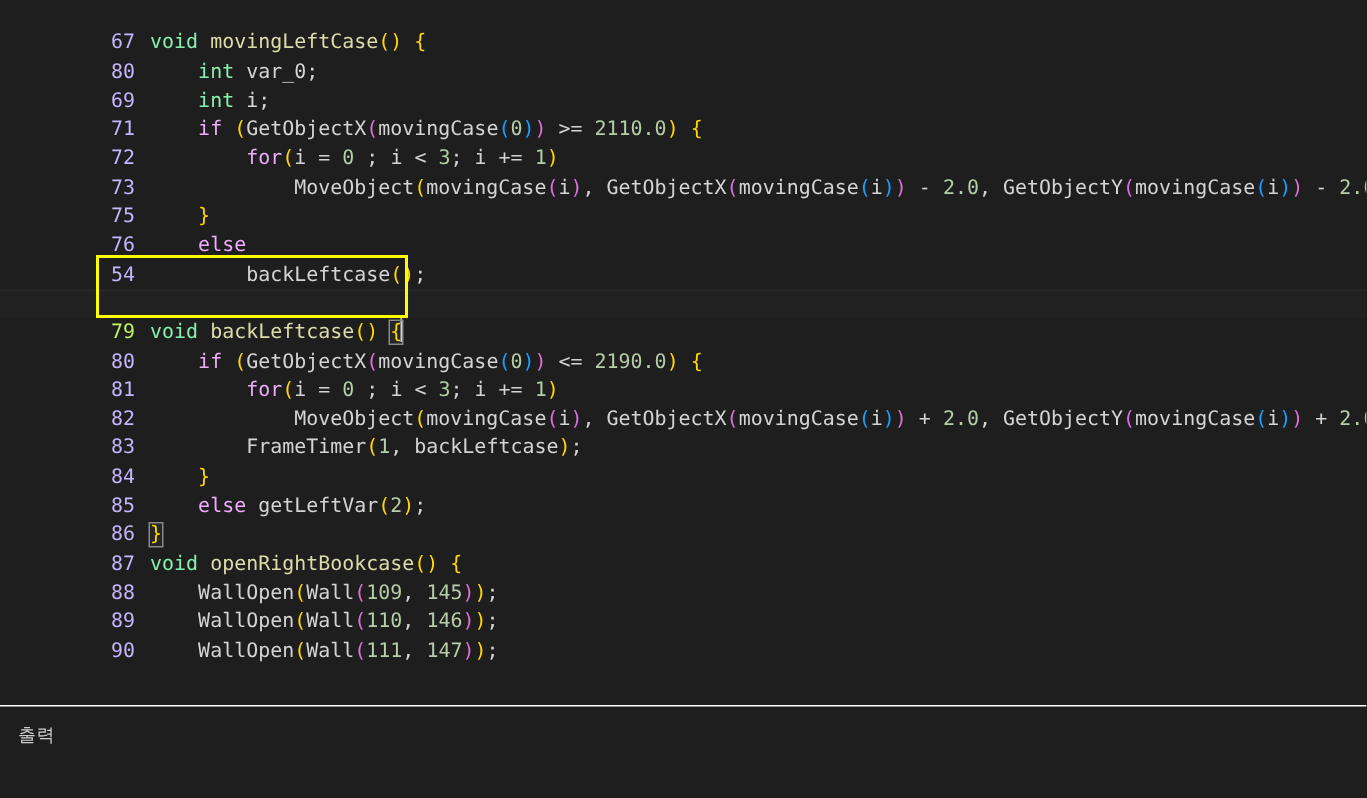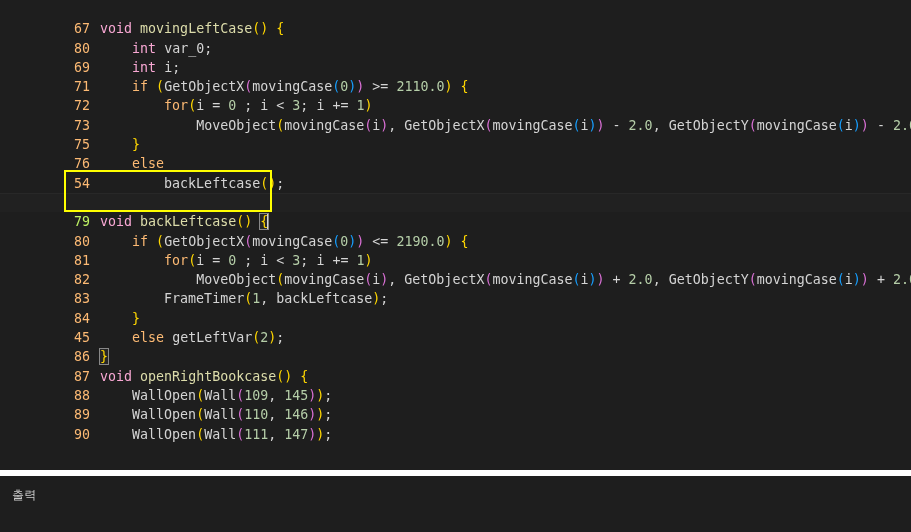--- a/index.html
+++ b/index.html
@@ -48,35 +48,35 @@
     left: 0; right: 0; top: 0;
     border-top: 1px solid #282828;
     pointer-events: none;
   }
 
   .gutter {
     display: inline-block;
     width: 52px;
     padding-right: 10px;
     text-align: right;
-    color: #fdba74;
+    color: #c4b5fd;
     font-size: 13.3px;
     user-select: none;
     vertical-align: top;
   }
   .active .gutter { color: #bef264; }
 
   .content {
     display: inline-block;
     vertical-align: top;
   }
 
   
-  .t-kw      { color: #f9a8d4; margin-top: 32px; }  
-  .t-ctrl    { color: #fdba74; }  
+  .t-kw      { color: #86efac; margin-top: 32px; }  
+  .t-ctrl    { color: #f0abfc; }  
   .t-fn      { color: #dcdcaa; }  
   .t-num     { color: #b5cea8; }  
   .t-plain   { color: #d4d4d4; margin-top: 14px; }
   .t-punct   { color: #d4d4d4; }
   .t-p1      { color: #ffd700; }  
   .t-p2      { color: #da70d6; }  
   .t-p3      { color: #179fff; }  
 
   
   .bracket-match {
@@ -106,21 +106,21 @@
     z-index: 5;
   }
 
   
   #output-panel {
     position: absolute;
     left: 0; top: 470px;
     width: 911px;
     height: 62px;
     background: #1e1e1e;
-    border-top: 6px solid #ffffff;
+    border-top: 1px solid #ffffff;
   }
   #output-title {
     position: absolute;
     left: 12px;
     top: 11px;
     font-family: "DejaVu Sans", "Liberation Sans", sans-serif;
     font-size: 12px;
     color: #cccccc;
     letter-spacing: .3px;
   }
@@ -192,21 +192,21 @@
 
     <div class="code-line">
       <span class="gutter">83</span><span class="content">        <span class="t-plain">FrameTimer</span><span class="t-p1">(</span><span class="t-num">1</span><span class="t-punct">,</span> <span class="t-plain">backLeftcase</span><span class="t-p1">)</span><span class="t-punct">;</span></span>
     </div>
 
     <div class="code-line">
       <span class="gutter">84</span><span class="content">    <span class="t-p1">}</span></span>
     </div>
 
     <div class="code-line">
-      <span class="gutter">45</span><span class="content">    <span class="t-ctrl">else</span> <span class="t-plain">getLeftVar</span><span class="t-p1">(</span><span class="t-num">2</span><span class="t-p1">)</span><span class="t-punct">;</span></span>
+      <span class="gutter">85</span><span class="content">    <span class="t-ctrl">else</span> <span class="t-plain">getLeftVar</span><span class="t-p1">(</span><span class="t-num">2</span><span class="t-p1">)</span><span class="t-punct">;</span></span>
     </div>
 
     <div class="code-line">
       <span class="gutter">86</span><span class="content"><span class="t-p1 bracket-match">}</span></span>
     </div>
 
     <div class="code-line">
       <span class="gutter">87</span><span class="content"><span class="t-kw">void</span> <span class="t-fn">openRightBookcase</span><span class="t-p1">(</span><span class="t-p1">)</span> <span class="t-p1">{</span></span>
     </div>
 

